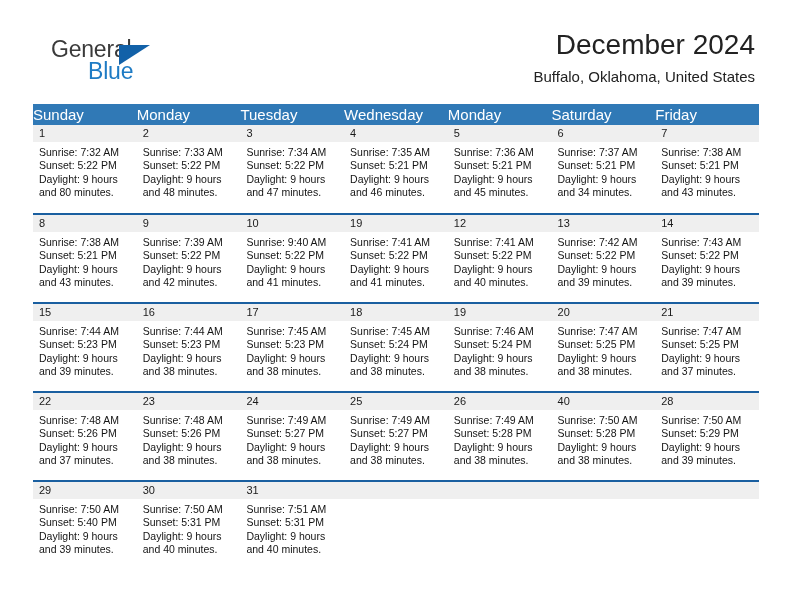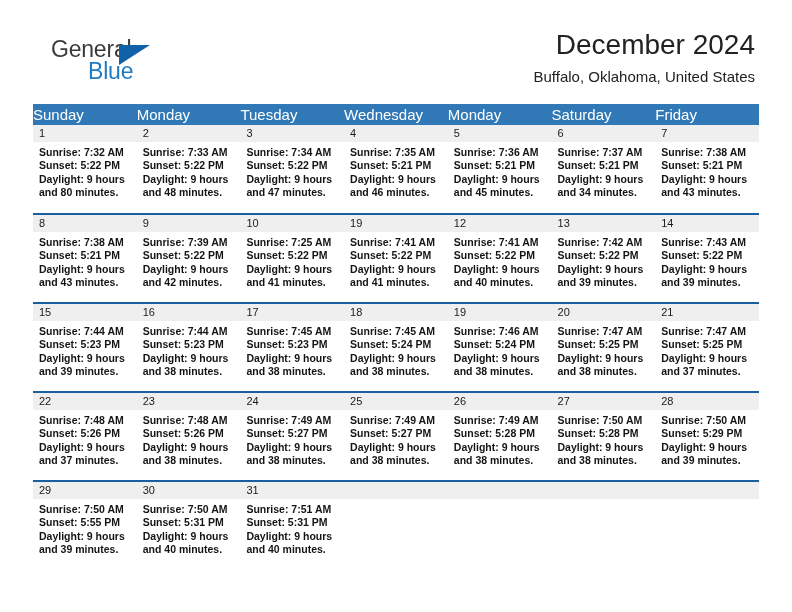--- a/index.html
+++ b/index.html
@@ -137,21 +137,20 @@
     white-space: nowrap;
   }
   .daynum-band.empty {
     color: transparent;
   }
   .day-details {
     padding: 4px 6px 0 6px;
     font-size: 10.5px;
     line-height: 13.4px;
     color: #141414;
-    font-weight: bold;
   }
   .day-details div {
     white-space: nowrap;
   }
 </style>
 </head>
 <body>
 
 <div class="page">
 
@@ -284,21 +283,21 @@
                 <div>Sunset: 5:22 PM</div>
                 <div>Daylight: 9 hours</div>
                 <div>and 42 minutes.</div>
               </div>
             </div>
           </td>
         <td>
             <div class="daycell-inner">
               <div class="daynum-band">10</div>
               <div class="day-details">
-                <div>Sunrise: 7:25 AM</div>
+                <div>Sunrise: 9:40 AM</div>
                 <div>Sunset: 5:22 PM</div>
                 <div>Daylight: 9 hours</div>
                 <div>and 41 minutes.</div>
               </div>
             </div>
           </td>
         <td>
             <div class="daycell-inner">
               <div class="daynum-band">19</div>
               <div class="day-details">
@@ -475,21 +474,21 @@
               <div class="day-details">
                 <div>Sunrise: 7:49 AM</div>
                 <div>Sunset: 5:28 PM</div>
                 <div>Daylight: 9 hours</div>
                 <div>and 38 minutes.</div>
               </div>
             </div>
           </td>
         <td>
             <div class="daycell-inner">
-              <div class="daynum-band">27</div>
+              <div class="daynum-band">40</div>
               <div class="day-details">
                 <div>Sunrise: 7:50 AM</div>
                 <div>Sunset: 5:28 PM</div>
                 <div>Daylight: 9 hours</div>
                 <div>and 38 minutes.</div>
               </div>
             </div>
           </td>
         <td>
             <div class="daycell-inner">
@@ -503,21 +502,21 @@
             </div>
           </td>
       </tr>
 
       <tr class="week-row">
         <td>
             <div class="daycell-inner">
               <div class="daynum-band">29</div>
               <div class="day-details">
                 <div>Sunrise: 7:50 AM</div>
-                <div>Sunset: 5:55 PM</div>
+                <div>Sunset: 5:40 PM</div>
                 <div>Daylight: 9 hours</div>
                 <div>and 39 minutes.</div>
               </div>
             </div>
           </td>
         <td>
             <div class="daycell-inner">
               <div class="daynum-band">30</div>
               <div class="day-details">
                 <div>Sunrise: 7:50 AM</div>

